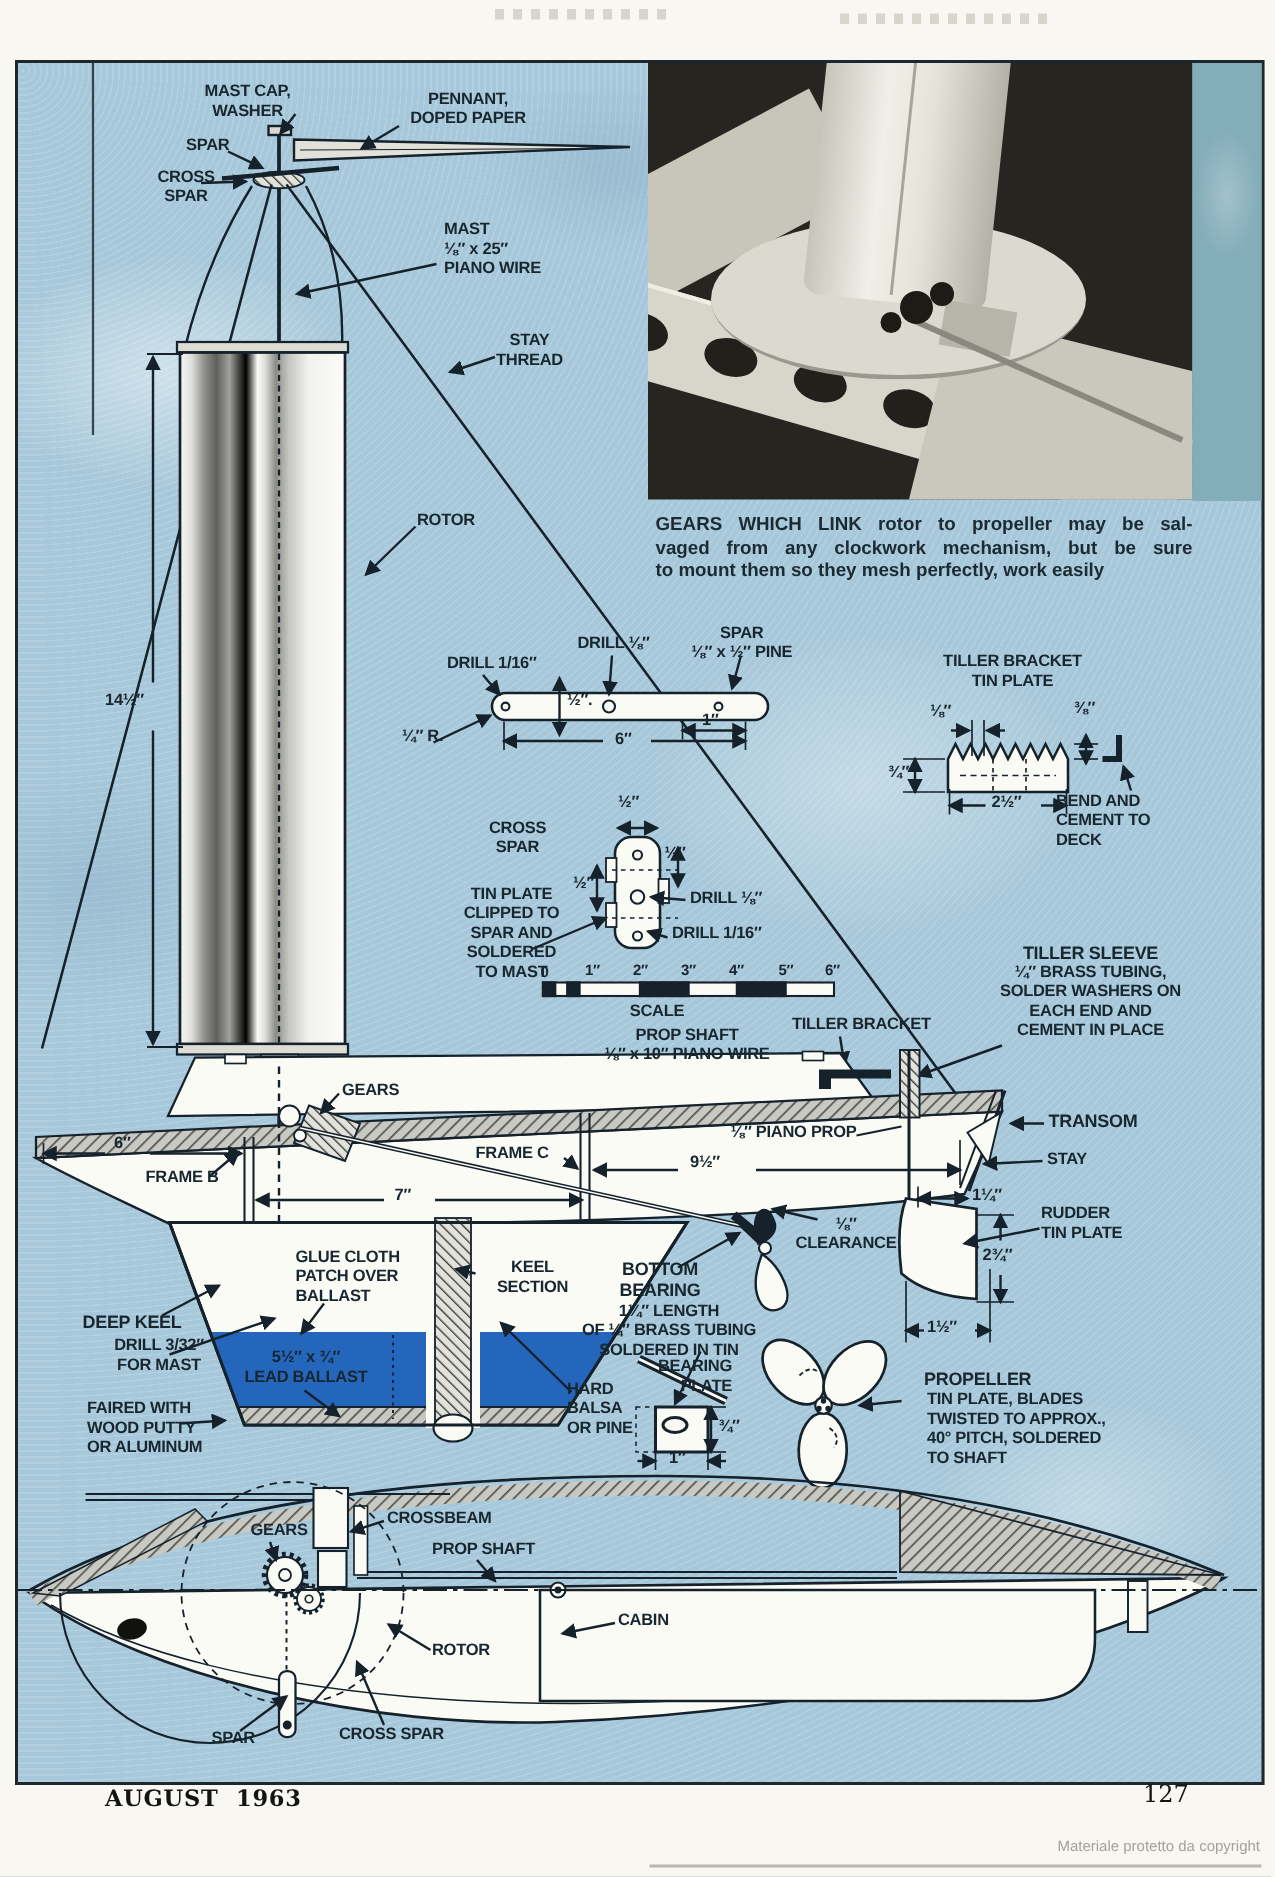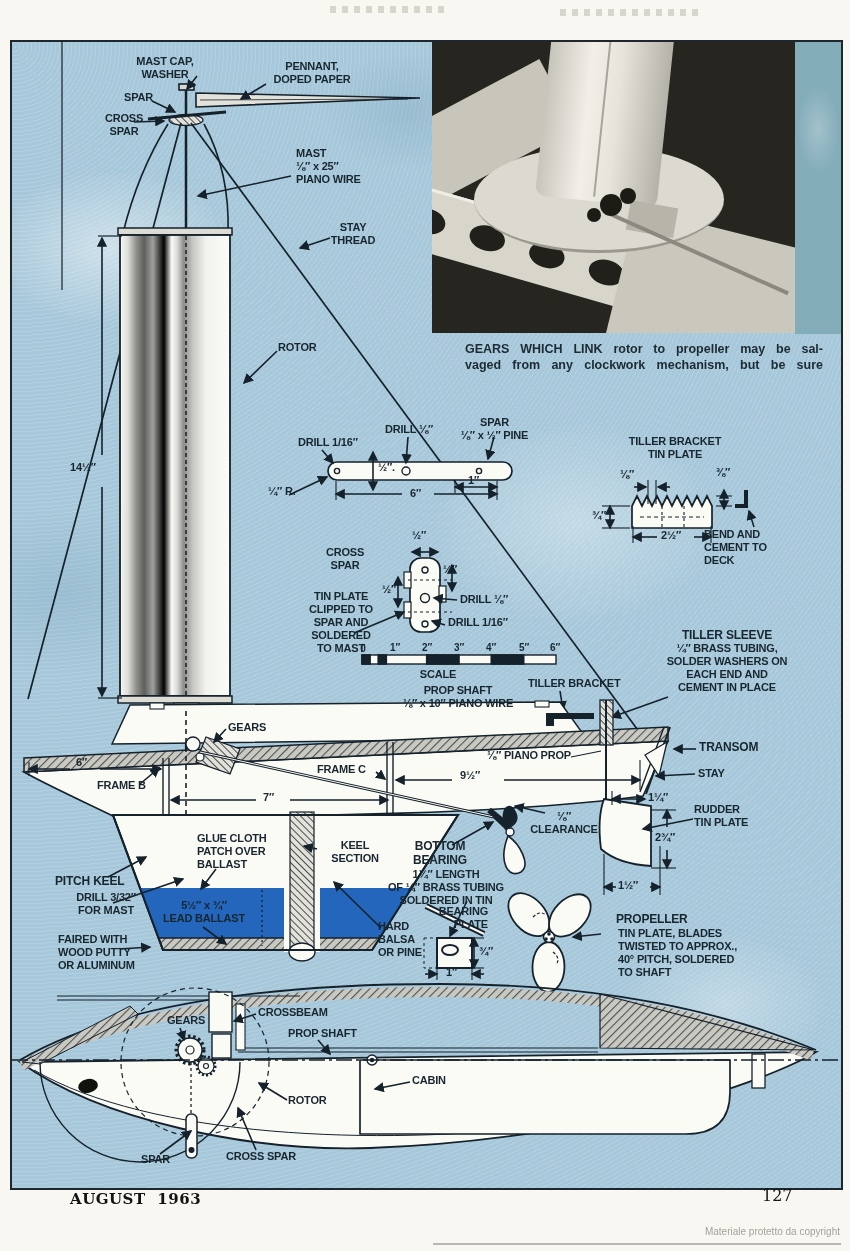--- a/index.html
+++ b/index.html
@@ -34,21 +34,21 @@
           background:linear-gradient(90deg,#c7c4bb,#f1efe8 35%,#e6e3da 60%,#b4b1a8);
           border-radius:0 0 10px 10px;}
   .ph-seam{left:170px;top:-15px;width:2px;height:170px;background:#a7a49b;transform:rotate(6deg);}
   .ph-motor{left:196px;top:162px;width:48px;height:30px;background:#b7b4aa;transform:rotate(10deg);}
   .ph-shaft{left:178px;top:170px;width:195px;height:4px;background:#8b887f;
             transform:rotate(24deg);transform-origin:left center;}
   .ph-gear{border-radius:50%;background:#1c1b16;}
   .teal-strip{position:absolute;left:795px;top:42px;width:46px;height:292px;background:#84adba;
       background-image:radial-gradient(ellipse 30px 60px at 50% 30%, rgba(255,255,255,.25), transparent 70%);z-index:4;}
   .caption{position:absolute;left:437px;top:342px;width:358px;z-index:6;
-           font:bold 12.5px/15.5px "Liberation Sans",sans-serif;color:#1c2a33;margin-left:28px;}
+           font:bold 12.5px/15.5px "Liberation Sans",sans-serif;color:#1c2a33;}
   .capline{text-align:justify;text-align-last:justify;}
   .showthrough{position:absolute;height:7px;opacity:.45;filter:blur(.4px);z-index:2;
      background:repeating-linear-gradient(90deg,#b3ae9f 0 6px,transparent 6px 12px);}
   .footer-issue{position:absolute;left:70px;top:1190px;z-index:6;color:#141414;
      font:bold 15px "DejaVu Serif",serif;word-spacing:6px;letter-spacing:.5px;}
   .footer-page{position:absolute;left:762px;top:1186px;z-index:6;color:#141414;
      font:16px "DejaVu Serif",serif;}
   .copyright{position:absolute;left:640px;top:1226px;width:200px;text-align:right;z-index:6;
      font:10px "Liberation Sans",sans-serif;color:#a5a19a;}
   .bottom-rule{position:absolute;left:433px;top:1243px;width:408px;height:2px;background:#b9b7b0;z-index:6;}
@@ -81,20 +81,21 @@
     <div class="ph-shaft"></div>
     <div class="ph-gear" style="left:168px;top:152px;width:22px;height:22px;"></div>
     <div class="ph-gear" style="left:188px;top:146px;width:16px;height:16px;"></div>
     <div class="ph-gear" style="left:155px;top:166px;width:14px;height:14px;"></div>
   </div>
   <div class="teal-strip"></div>
 
   <div class="caption">
     <div class="capline"><span>GEARS WHICH LINK</span><span> rotor to propeller may be sal-</span></div>
     <div class="capline">vaged from any clockwork mechanism, but be sure</div>
+    <div class="capline" style="text-align-last:left">to mount them so they mesh perfectly, work easily</div>
   </div>
 
   <svg class="art" width="850" height="1251" viewBox="0 0 850 1251">
     <defs>
       <marker id="ar" viewBox="0 0 10 10" refX="8.5" refY="5" markerWidth="6.5" markerHeight="6.5" orient="auto-start-reverse">
         <path d="M0,0L10,5L0,10z" fill="#15212b"></path>
       </marker>
       <pattern id="h1" width="6" height="6" patternUnits="userSpaceOnUse" patternTransform="rotate(45)">
         <rect width="6" height="6" fill="#c9c9c4"></rect>
           <line x1="0" y1="0" x2="0" y2="6" stroke="#50504c" stroke-width="2.2"></line>
@@ -447,21 +448,21 @@
   <div class="lbl c" style="left:523px;top:810px;width:82px">⅛″
 CLEARANCE</div>
   <div class="lbl c big" style="left:398px;top:839px;width:84px">BOTTOM
 BEARING</div>
   <div class="lbl c" style="left:382px;top:868px;width:128px">1¼″ LENGTH
 OF ¼″ BRASS TUBING
 SOLDERED IN TIN</div>
   <div class="lbl r" style="left:418px;top:905px;width:70px">BEARING
 PLATE</div>
 
-  <div class="lbl big" style="left:55px;top:874px">PITCH KEEL</div>
+  <div class="lbl big" style="left:55px;top:874px">DEEP KEEL</div>
   <div class="lbl c" style="left:58px;top:891px;width:96px">DRILL 3/32″
 FOR MAST</div>
   <div class="lbl" style="left:197px;top:832px">GLUE CLOTH
 PATCH OVER
 BALLAST</div>
   <div class="lbl c" style="left:312px;top:839px;width:86px">KEEL
 SECTION</div>
   <div class="lbl c" style="left:145px;top:899px;width:118px">5½″ x ¾″
 LEAD BALLAST</div>
   <div class="lbl" style="left:58px;top:933px">FAIRED WITH

